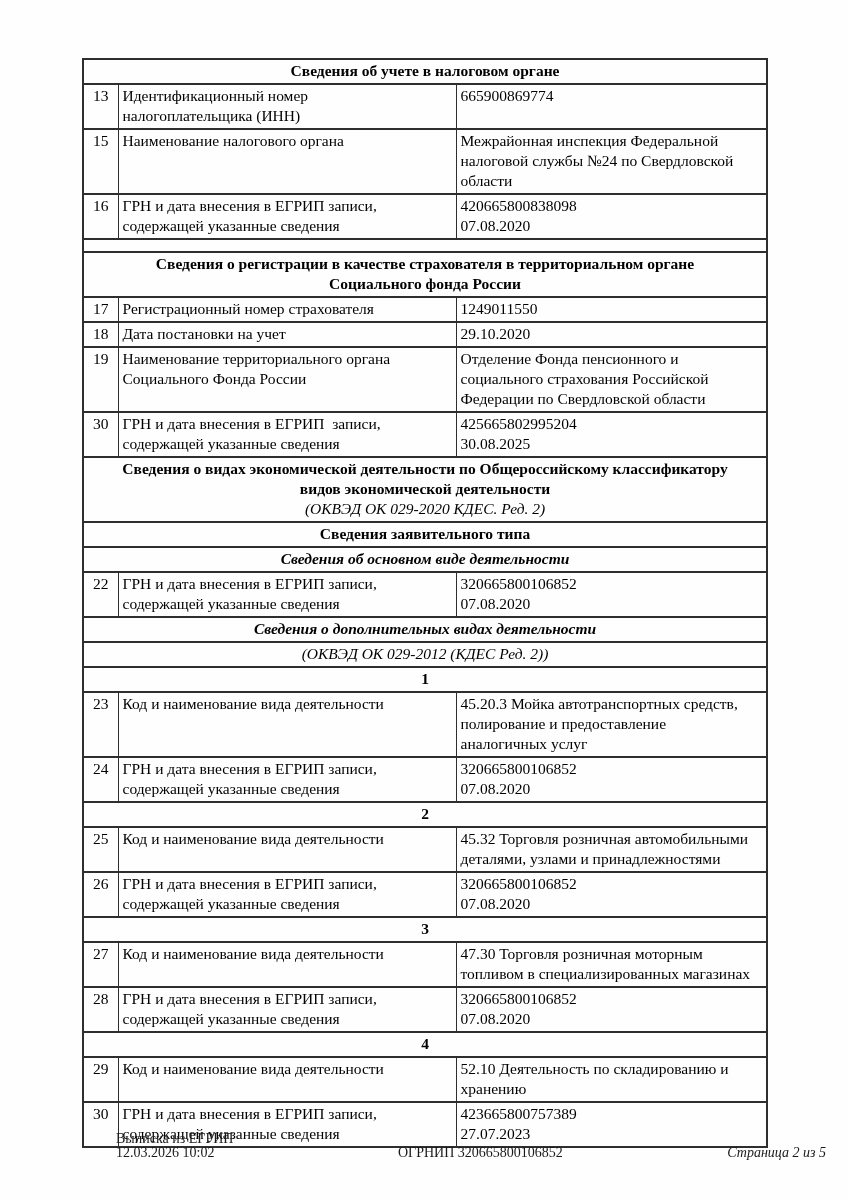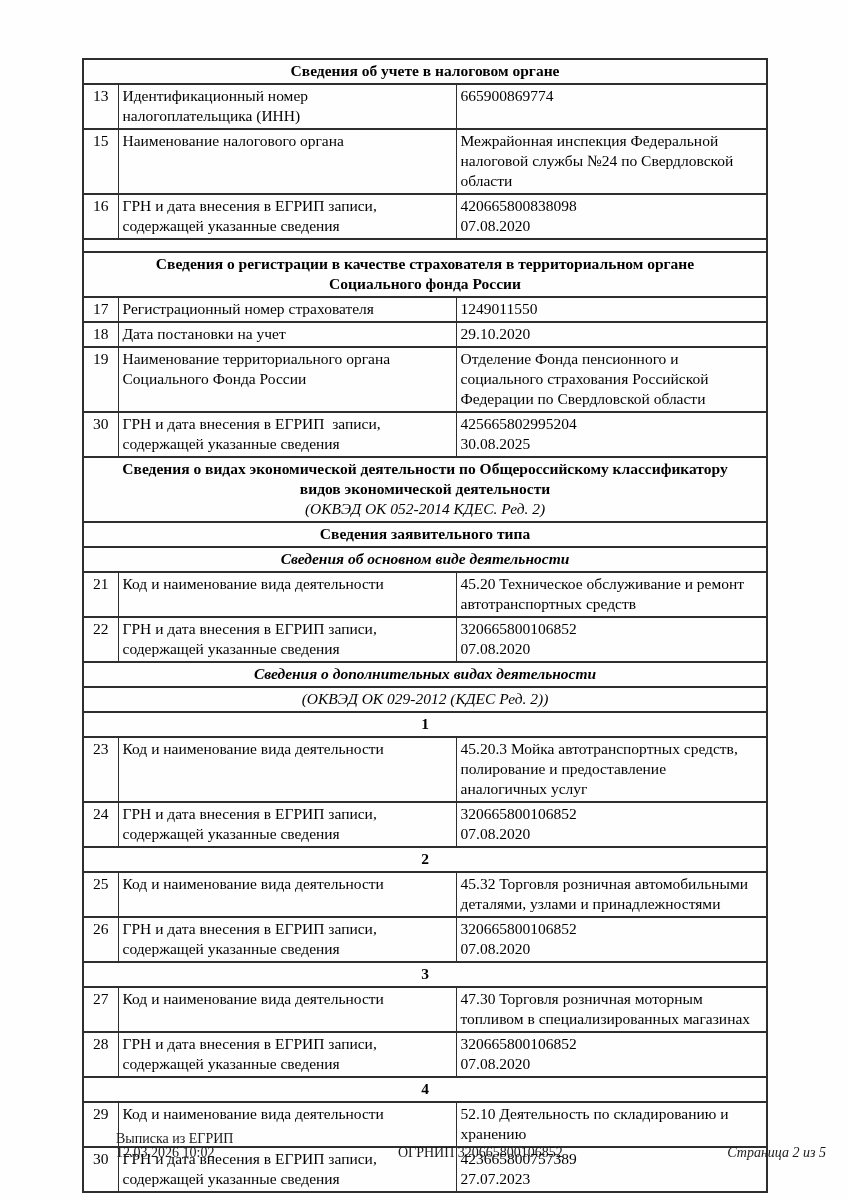--- a/index.html
+++ b/index.html
@@ -150,37 +150,31 @@
       <tr>
         <td class="num">30</td>
         <td class="lbl">ГРН и дата внесения в ЕГРИП  записи,
 содержащей указанные сведения</td>
         <td class="val">425665802995204
 30.08.2025</td>
       </tr>
 
       <tr>
         <td colspan="3" class="hdr"><span>Сведения о видах экономической деятельности по Общероссийскому классификатору
-видов экономической деятельности</span><span class="sub-italic">(ОКВЭД ОК 052-2014 КДЕС. Ред. 2)</span></td>
+видов экономической деятельности</span><span class="sub-italic">(ОКВЭД ОК 029-2020 КДЕС. Ред. 2)</span></td>
       </tr>
 
       <tr>
         <td colspan="3" class="hdr">Сведения заявительного типа</td>
       </tr>
 
       <tr>
         <td colspan="3" class="hdr-bold-italic">Сведения об основном виде деятельности</td>
       </tr>
 
-      <tr>
-        <td class="num">21</td>
-        <td class="lbl">Код и наименование вида деятельности</td>
-        <td class="val">45.20 Техническое обслуживание и ремонт
-автотранспортных средств</td>
-      </tr>
       <tr>
         <td class="num">22</td>
         <td class="lbl">ГРН и дата внесения в ЕГРИП записи,
 содержащей указанные сведения</td>
         <td class="val">320665800106852
 07.08.2020</td>
       </tr>
 
       <tr>
         <td colspan="3" class="hdr-bold-italic">Сведения о дополнительных видах деятельности</td>

